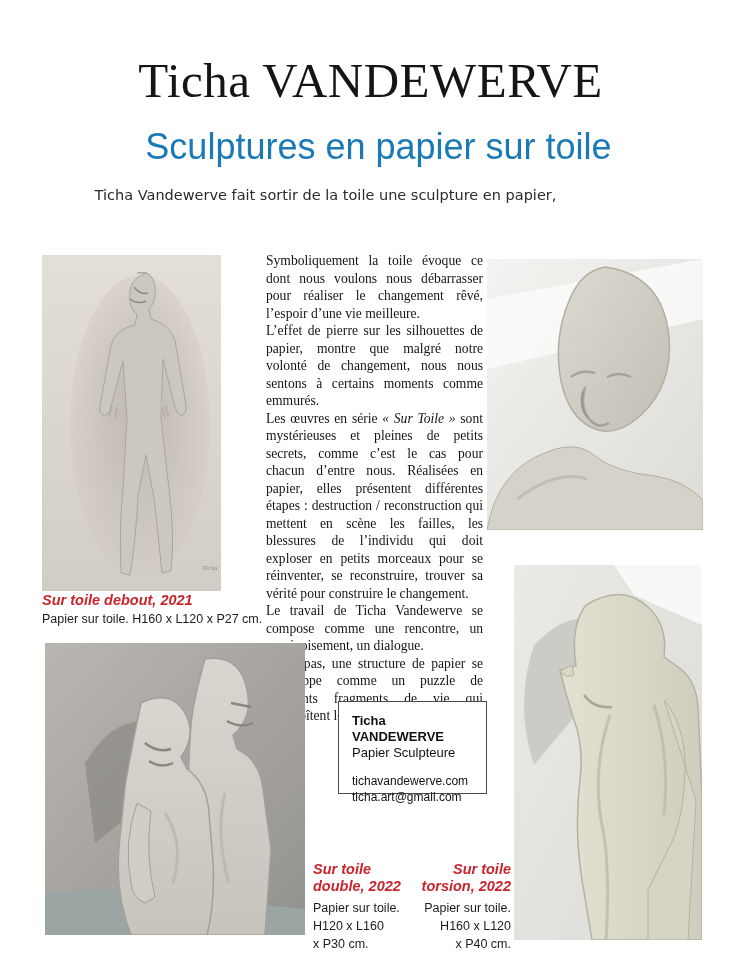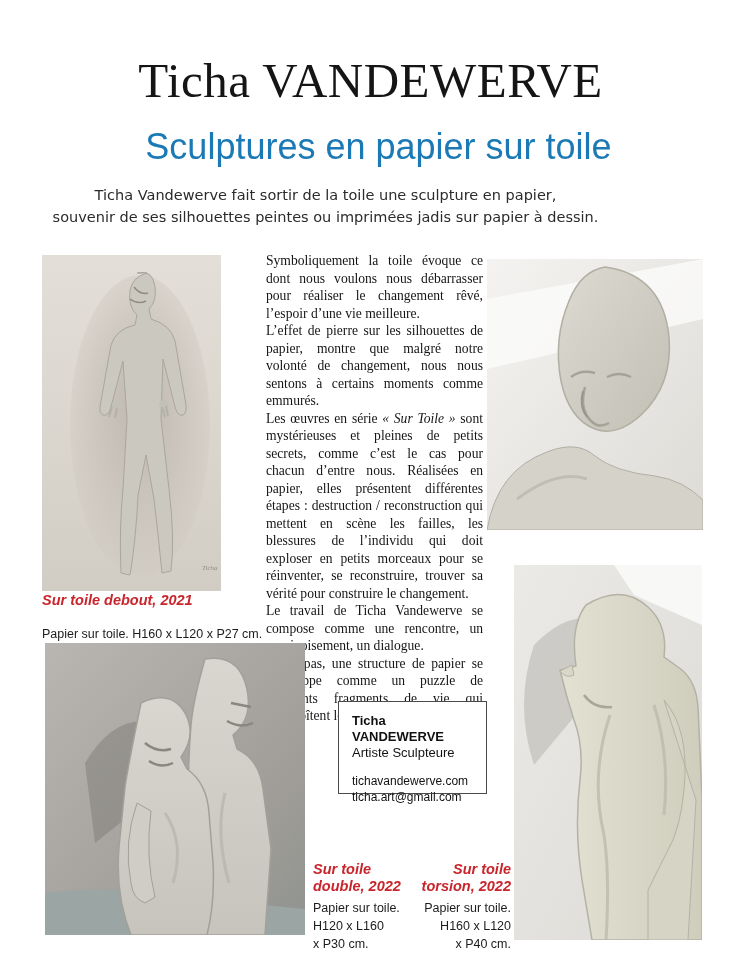--- a/index.html
+++ b/index.html
@@ -62,21 +62,20 @@
   .contact-web{font-size:12px;line-height:16px;color:#111;margin-top:12px;}
   .contact-mail{font-size:12px;line-height:16px;color:#111;}
 </style>
 </head>
 <body>
 
 <div class="abs page-title">Ticha VANDEWERVE</div>
 <div class="abs page-subtitle">Sculptures en papier sur toile</div>
 <div class="abs intro">
   <div>Ticha Vandewerve fait sortir de la toile une sculpture en papier,</div>
-  <div>souvenir de ses silhouettes peintes ou imprimées jadis sur papier à dessin.</div>
 </div>
 
 <div class="abs photo" style="left:42px;top:255px;width:179px;height:336px;">
   <svg width="191" height="336" viewBox="0 0 191 336" xmlns="http://www.w3.org/2000/svg">
     <defs>
       <linearGradient id="bg1" x1="0" y1="0" x2="0" y2="1">
         <stop offset="0" stop-color="#e3ded7"></stop>
           <stop offset="0.6" stop-color="#d9d4cc"></stop>
           <stop offset="1" stop-color="#d2cdc4"></stop>
       </linearGradient>
@@ -128,21 +127,21 @@
 
 <div class="abs body-col">
   <p>Symboliquement la toile évoque ce dont nous voulons nous débarrasser pour réaliser le changement rêvé, l’espoir d’une vie meilleure.</p>
   <p>L’effet de pierre sur les silhouettes de papier, montre que malgré notre volonté de changement, nous nous sentons à certains moments comme emmurés.</p>
   <p><span>Les œuvres en série </span><span class="it">« Sur Toile »</span><span> sont mystérieuses et pleines de petits secrets, comme c’est le cas pour chacun d’entre nous. Réalisées en papier, elles présentent différentes étapes : destruction / reconstruction qui mettent en scène les failles, les blessures de l’individu qui doit exploser en petits morceaux pour se réinventer, se reconstruire, trouver sa vérité pour construire le changement.</span></p>
   <p>Le travail de Ticha Vandewerve se compose comme une rencontre, un apprivoisement, un dialogue.</p>
   <p>Pas à pas, une structure de papier se développe comme un puzzle de différents fragments de vie qui s’emboîtent les uns dans les autres.</p>
 </div>
 
 <div class="abs cap-red" style="left:42px;top:592px;">Sur toile debout, 2021</div>
-<div class="abs cap-small" style="left:42px;top:610px;margin-top:15px;">Papier sur toile. H160 x L120 x P27 cm.</div>
+<div class="abs cap-small" style="left:42px;top:610px;">Papier sur toile. H160 x L120 x P27 cm.</div>
 
 <div class="abs photo" style="left:45px;top:643px;width:260px;height:292px;">
   <svg width="260" height="292" viewBox="0 0 260 292" xmlns="http://www.w3.org/2000/svg">
     <defs>
       <linearGradient id="bg3" x1="0" y1="0" x2="1" y2="1">
         <stop offset="0" stop-color="#b9b6b1"></stop>
           <stop offset="0.7" stop-color="#a09d98"></stop>
           <stop offset="1" stop-color="#8f938f"></stop>
       </linearGradient>
       <linearGradient id="fig3" x1="0" y1="0" x2="0" y2="1">
@@ -161,21 +160,21 @@
     <path d="M96 60 q30 -14 44 10 q12 22 -4 44 l6 12 q20 14 22 44 l4 50 q2 40 -6 72 l-76 0 q-16 -40 -12 -88 l6 -60 q4 -26 16 -84 Z" fill="url(#fig3)" stroke="#a3a099" stroke-width="1.5"></path>
     <path d="M100 100 q12 10 26 6 M104 118 q12 8 24 2" stroke="#8a8780" stroke-width="2.5" fill="none"></path>
     <path d="M120 170 q20 30 8 70 M180 150 q-10 40 4 90" stroke="#b5b3ab" stroke-width="3" fill="none" opacity="0.7"></path>
 
     <path d="M92 160 q-14 40 -6 80 q2 16 14 20 l10 -6 q-10 -40 -4 -86 Z" fill="#cfcdc5" stroke="#a3a099" stroke-width="1"></path>
   </svg>
 </div>
 
 <div class="abs contact-box">
   <div class="contact-name">Ticha VANDEWERVE</div>
-  <div class="contact-role">Artiste Sculpteure</div>
+  <div class="contact-role">Papier Sculpteure</div>
   <div class="contact-web">tichavandewerve.com</div>
   <div class="contact-mail">ticha.art@gmail.com</div>
 </div>
 
 <div class="abs" style="left:313px;top:861px;width:96px;">
   <div class="cap-red">Sur toile</div>
   <div class="cap-red">double, 2022</div>
   <div class="cap-small" style="margin-top:4px;">Papier sur toile.</div>
   <div class="cap-small">H120 x L160</div>
   <div class="cap-small">x P30 cm.</div>

